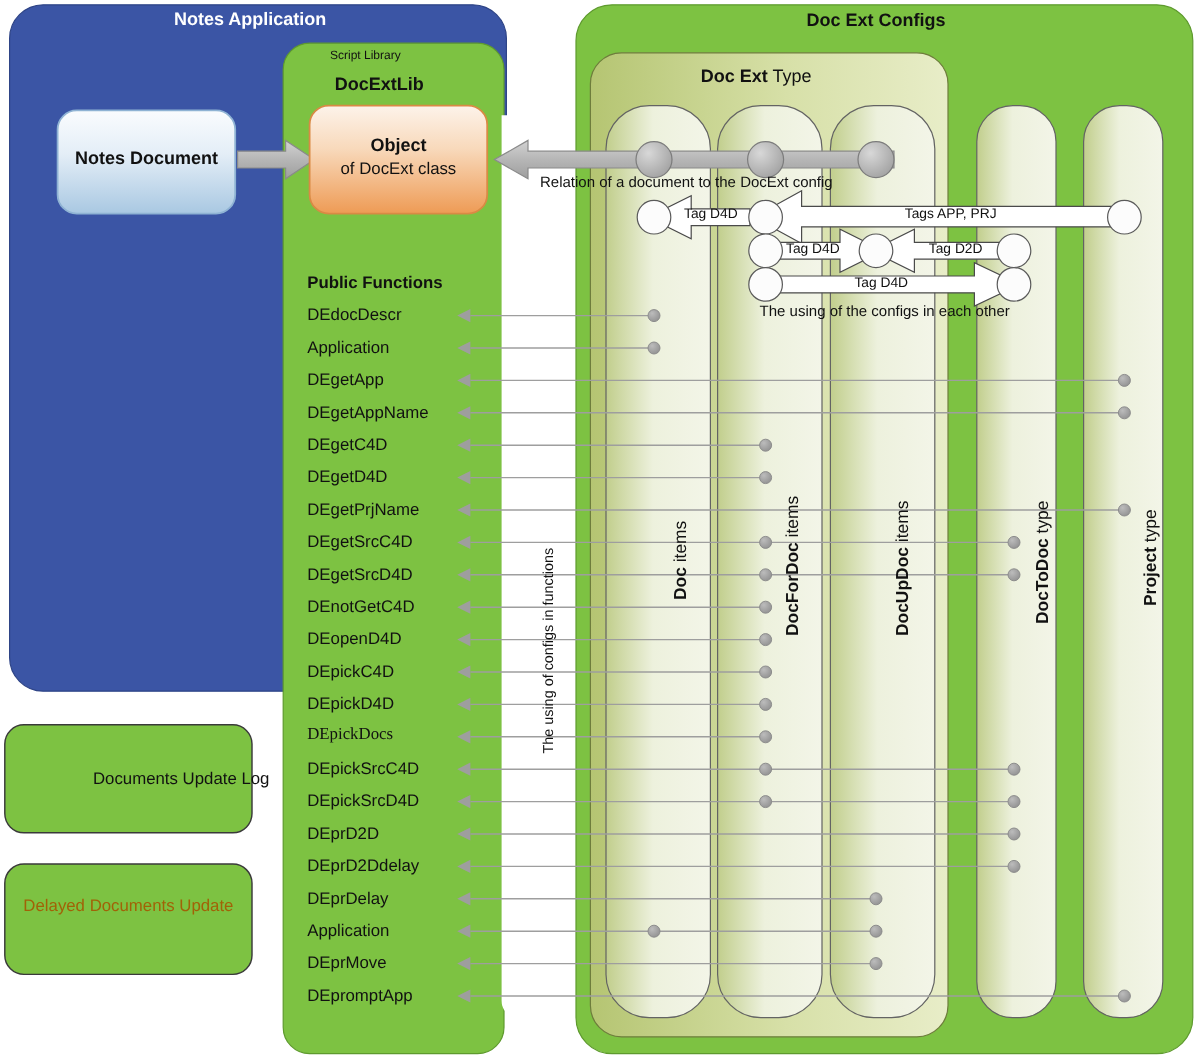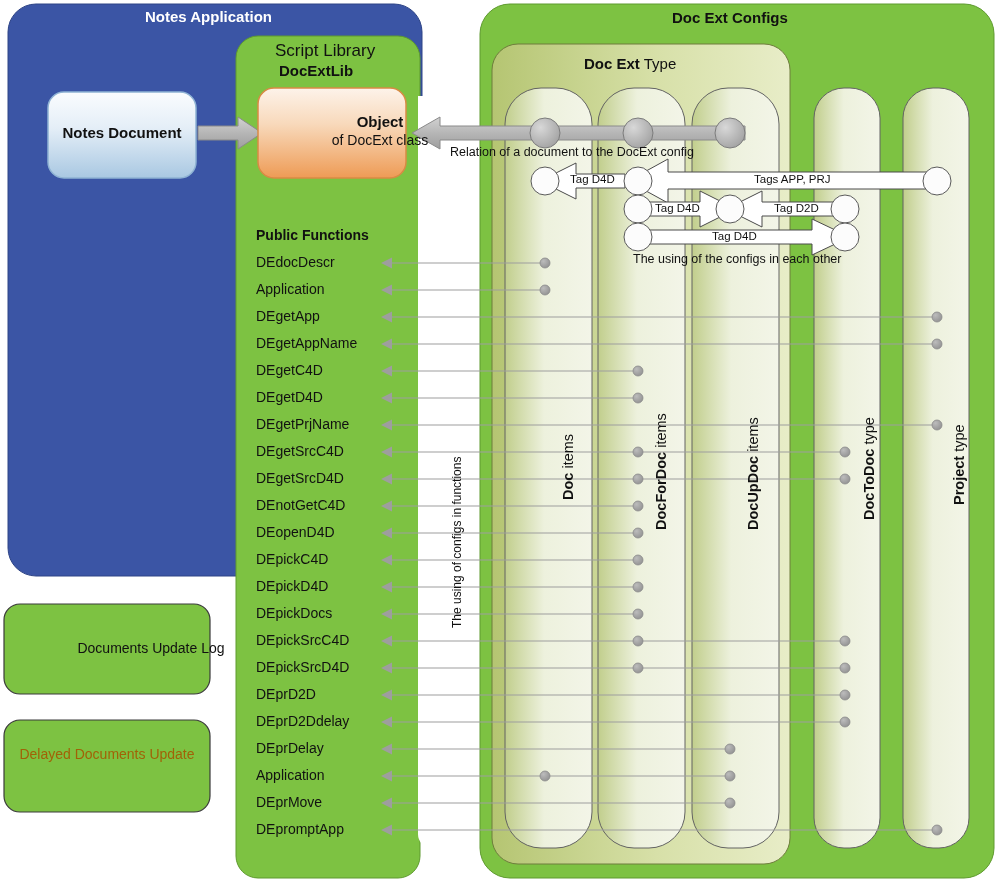--- a/index.html
+++ b/index.html
@@ -9,35 +9,35 @@
     width:1000px;height:883px;position:relative;overflow:hidden;
   }
   #stage{position:absolute;left:0;top:0;width:999px;height:883px;}
   svg#diagram{position:absolute;left:0;top:0;width:1000px;height:883px;}
 
   
   .lbl{position:absolute;white-space:nowrap;color:#111;}
   .title-white{color:#ffffff;font-weight:bold;font-size:15px;}
   .title-dark{color:#111;font-weight:bold;font-size:15px;}
   .title-mix{color:#111;font-size:15px;}
-  .sub{font-size:17px;color:#111;}
+  .sub{font-size:10px;color:#111;}
   .sub-b{font-size:13.5px;color:#111;font-weight:bold;}
   .fnhead{font-size:14px;font-weight:bold;color:#111;}
   .fn{font-size:14px;color:#111;}
   .boxlabel{font-size:14px;color:#111;margin-left:44px;}
   .annot{font-size:12.5px;color:#111;}
   .tag{font-size:11.5px;color:#111;}
   .vert{
     position:absolute;transform-origin:0 0;
     transform:rotate(-90deg);white-space:nowrap;
   }
   .collabel-b{font-size:14.5px;font-weight:bold;color:#111;}
   .collabel-n{font-size:14.5px;color:#111;}
   .vannot{font-size:12px;color:#111;}
-  .objtxt{text-align:center;font-size:14px;color:#111;line-height:1.25;margin-left:48px;}
+  .objtxt{text-align:center;font-size:14px;color:#111;line-height:1.25;}
   .objtxt b{font-size:15px;}
 </style>
 </head>
 <body>
 
 <div id="stage">
 
 <svg id="diagram" viewBox="0 0 1000 883">
   <defs>
     <linearGradient id="gNotesDoc" x1="0" y1="0" x2="0" y2="1">
@@ -258,21 +258,21 @@
       <div class="lbl fn" style="left: 256px; top: 335px;">DEgetAppName</div>
       <div class="lbl fn" style="left: 256px; top: 362px;">DEgetC4D</div>
       <div class="lbl fn" style="left: 256px; top: 389px;">DEgetD4D</div>
       <div class="lbl fn" style="left: 256px; top: 416px;">DEgetPrjName</div>
       <div class="lbl fn" style="left: 256px; top: 443px;">DEgetSrcC4D</div>
       <div class="lbl fn" style="left: 256px; top: 470px;">DEgetSrcD4D</div>
       <div class="lbl fn" style="left: 256px; top: 497px;">DEnotGetC4D</div>
       <div class="lbl fn" style="left: 256px; top: 524px;">DEopenD4D</div>
       <div class="lbl fn" style="left: 256px; top: 551px;">DEpickC4D</div>
       <div class="lbl fn" style="left: 256px; top: 578px;">DEpickD4D</div>
-      <div class="lbl fn" style="left: 256px; top: 605px;">DEpickDocs</div>
+      <div class="lbl fn" style="left: 256px; top: 605px; font-family: Liberation Serif, serif;">DEpickDocs</div>
       <div class="lbl fn" style="left: 256px; top: 632px;">DEpickSrcC4D</div>
       <div class="lbl fn" style="left: 256px; top: 659px;">DEpickSrcD4D</div>
       <div class="lbl fn" style="left: 256px; top: 686px;">DEprD2D</div>
       <div class="lbl fn" style="left: 256px; top: 713px; text-align: right;">DEprD2Ddelay</div>
       <div class="lbl fn" style="left: 256px; top: 740px;">DEprDelay</div>
       <div class="lbl fn" style="left: 256px; top: 767px;">Application</div>
       <div class="lbl fn" style="left: 256px; top: 794px;">DEprMove</div>
       <div class="lbl fn" style="left: 256px; top: 821px;">DEpromptApp</div>
     </div>
 

